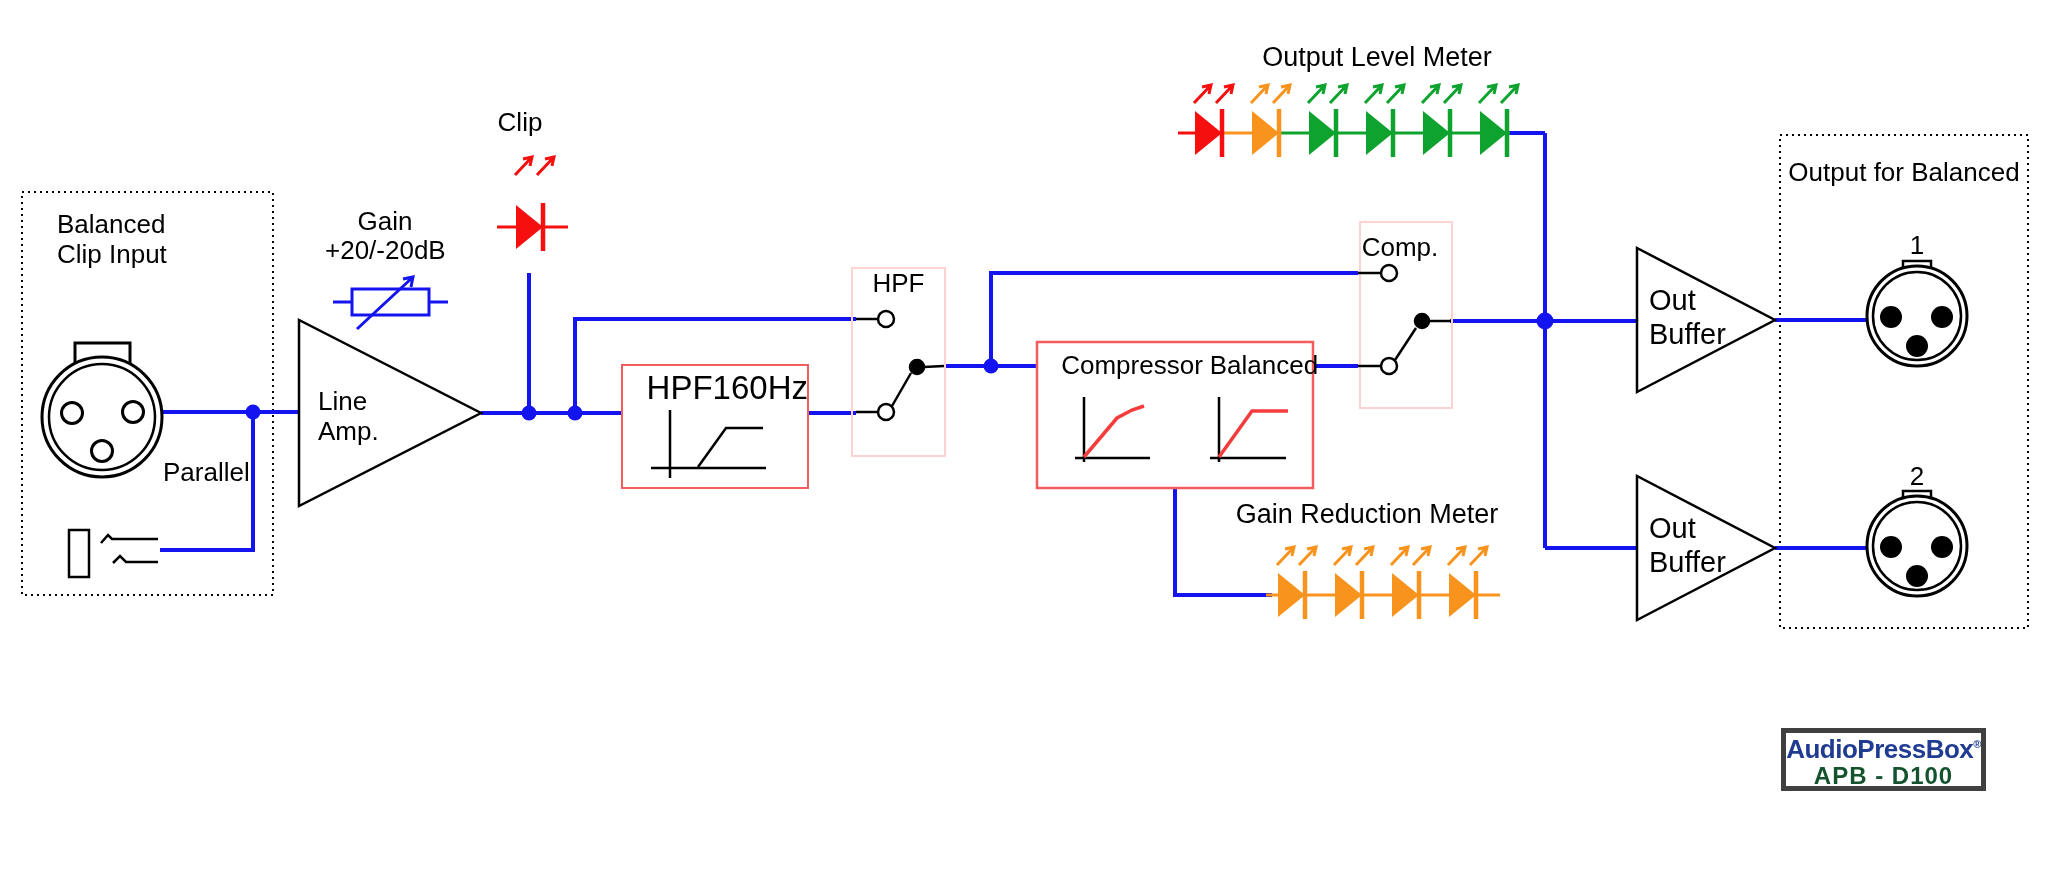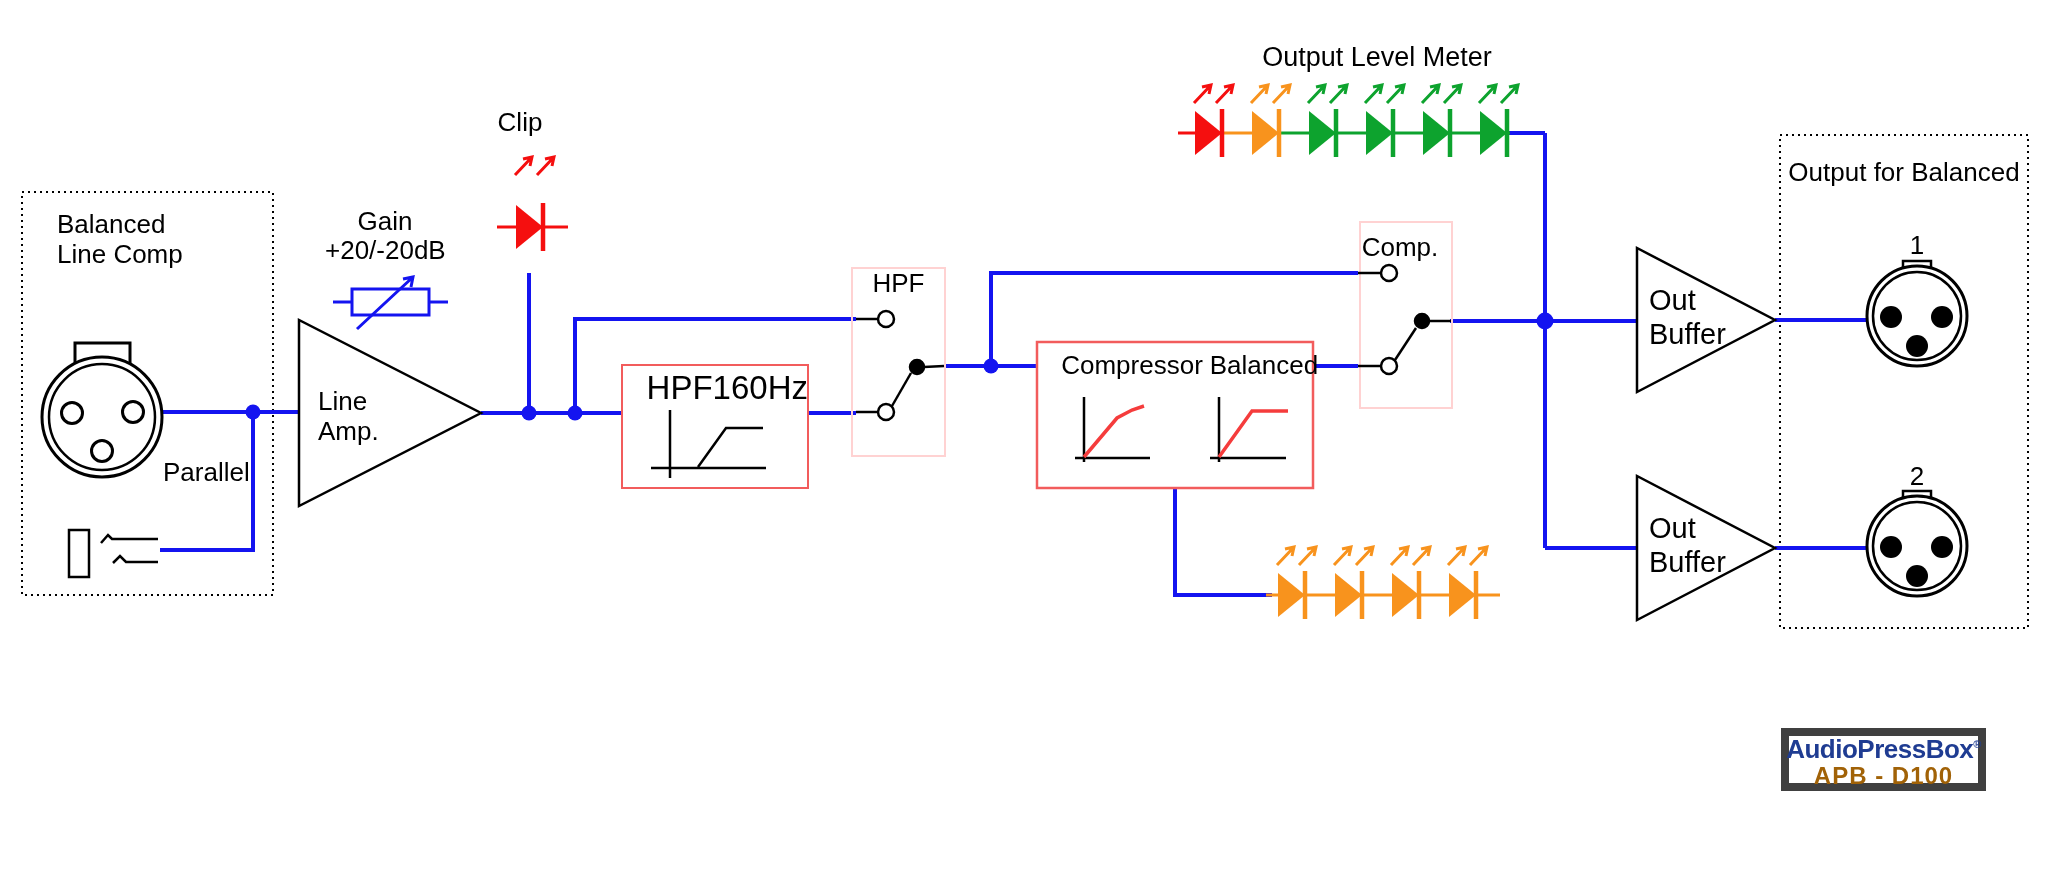--- a/index.html
+++ b/index.html
@@ -4,25 +4,25 @@
 <style>
   html,body{margin:0;padding:0;background:#fff;}
   #canvas{position:relative;width:2048px;height:871px;background:#ffffff;overflow:hidden;
           font-family:"Liberation Sans","DejaVu Sans",sans-serif;color:#000;}
   #wires-svg{position:absolute;left:0;top:0;}
   .label{position:absolute;font-size:26px;line-height:30px;white-space:pre;}
   .center{text-align:center;}
   .big{font-size:33px;line-height:36px;text-align:right;}
   .buf{font-size:29px;line-height:34px;}
   .meter-title{font-size:27px;}
-  #logo-box{position:absolute;left:1781px;top:728px;width:205px;height:63px;border:8px solid #404040;
+  #logo-box{position:absolute;left:1781px;top:728px;width:205px;height:63px;border:5px solid #404040;
             box-sizing:border-box;display:flex;flex-direction:column;align-items:center;justify-content:center;}
   #logo-brand{font-weight:bold;color:#1f3c92;font-size:26px;line-height:27px;letter-spacing:-0.5px;}
   #logo-brand sup{font-size:11px;}
-  #logo-model{font-weight:bold;color:#a16207;font-size:24px;line-height:25px;letter-spacing:1px;}
+  #logo-model{font-weight:bold;color:#14532d;font-size:24px;line-height:25px;letter-spacing:1px;}
 </style>
 </head>
 <body>
 
 <div id="canvas">
 
   <svg id="wires-svg" width="2048" height="871" viewBox="0 0 2048 871">
 
     <rect x="22" y="192" width="251" height="403" fill="none" stroke="#000" stroke-width="2" stroke-dasharray="2 4"></rect>
     <rect x="1780" y="135" width="248" height="493" fill="none" stroke="#000" stroke-width="2" stroke-dasharray="2 4"></rect>
@@ -206,36 +206,37 @@
     <g>
       <rect x="1903" y="491" width="28" height="12" fill="#fff" stroke="#000" stroke-width="2.5"></rect>
       <circle cx="1917" cy="546" r="50" fill="#fff" stroke="#000" stroke-width="3"></circle>
       <circle cx="1917" cy="546" r="44" fill="#fff" stroke="#000" stroke-width="2.5"></circle>
       <circle cx="1891" cy="547" r="11" fill="#000"></circle>
       <circle cx="1942" cy="547" r="11" fill="#000"></circle>
       <circle cx="1917" cy="576" r="11" fill="#000"></circle>
     </g>
   </svg>
 
-  <div class="label" style="left:57px;top:209px;"><span>Balanced</span><br><span>Line Comp</span></div>
+  <div class="label" style="left:57px;top:209px;"><span>Balanced</span><br><span>Clip Input</span></div>
   <div class="label" style="left:163px;top:457px;">Parallel</div>
 
   <div class="label center" style="left:325px;top:207px;width:120px;line-height:29px;"><span>Gain</span><br><span>+20/-20dB</span></div>
   <div class="label" style="left:318px;top:386px;"><span>Line</span><br><span>Amp.</span></div>
 
   <div class="label center" style="left:489px;top:107px;width:62px;">Clip</div>
 
   <div class="label big center" style="left:622px;top:370px;width:186px;">HPF160Hz</div>
   <div class="label center" style="left:852px;top:268px;width:93px;">HPF</div>
 
   <div class="label center" style="left:1045px;top:350px;width:150px;margin-left:12px;">Compressor</div>
   <div class="label center" style="left:1208px;top:350px;width:112px;">Balanced</div>
   <div class="label center" style="left:1360px;top:232px;width:80px;">Comp.</div>
 
   <div class="label meter-title center" style="left:1227px;top:42px;width:300px;">Output Level Meter</div>
+  <div class="label meter-title center" style="left:1217px;top:499px;width:300px;">Gain Reduction Meter</div>
 
   <div class="label buf" style="left:1649px;top:283px;"><span>Out</span><br><span>Buffer</span></div>
   <div class="label buf" style="left:1649px;top:511px;"><span>Out</span><br><span>Buffer</span></div>
 
   <div class="label center" style="left:1780px;top:157px;width:248px;">Output for Balanced</div>
   <div class="label center" style="left:1897px;top:230px;width:40px;">1</div>
   <div class="label center" style="left:1897px;top:461px;width:40px;">2</div>
 
   <div id="logo-box">
     <div id="logo-brand"><span>AudioPressBox</span><sup>®</sup></div>

